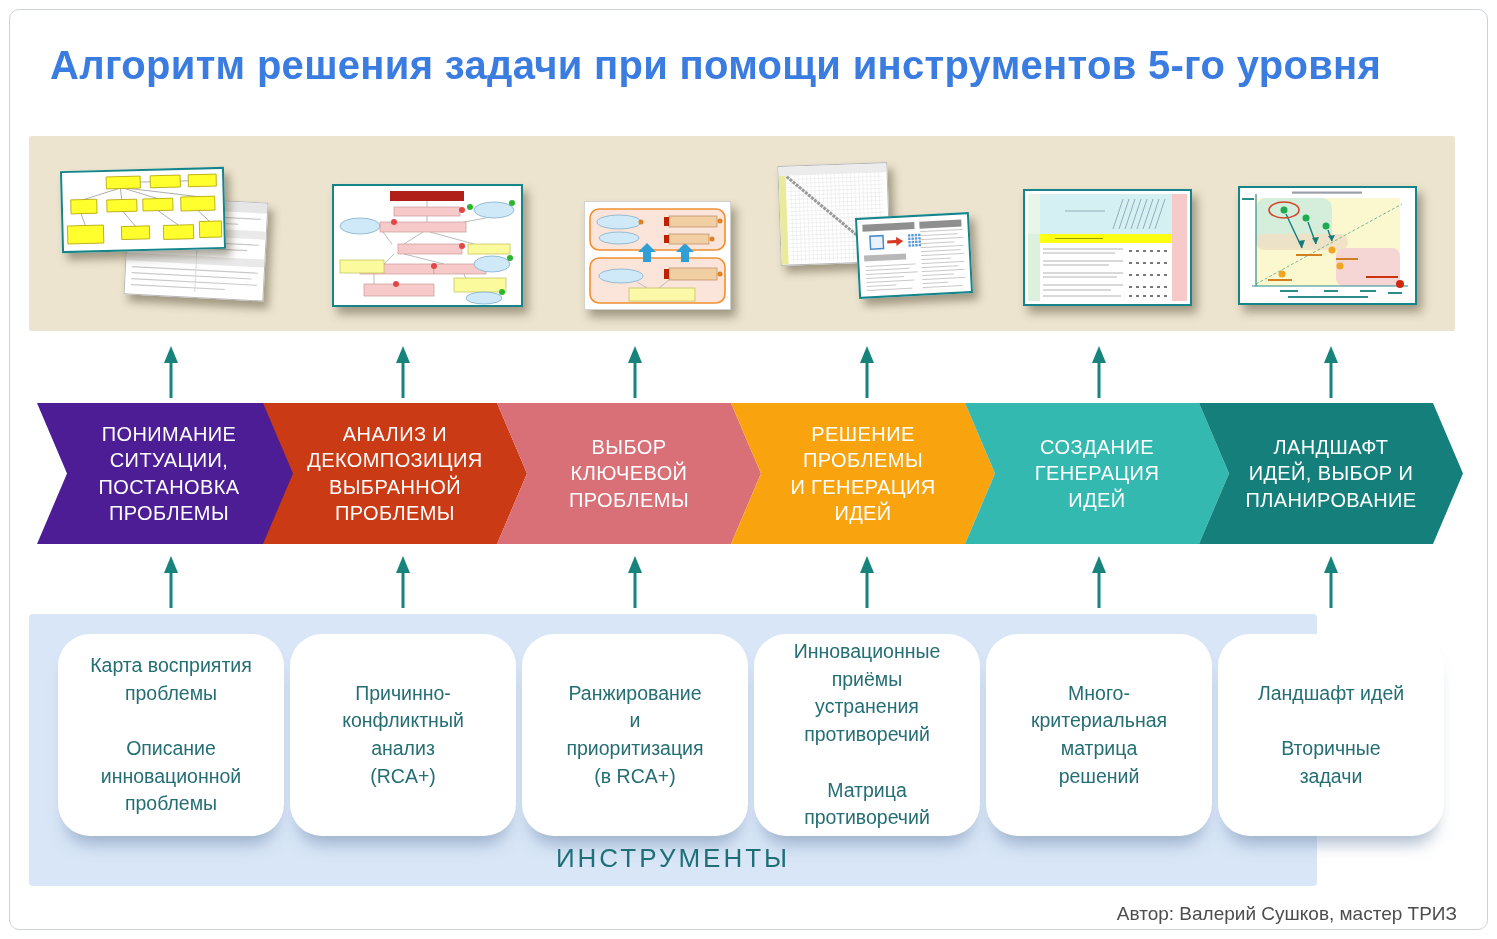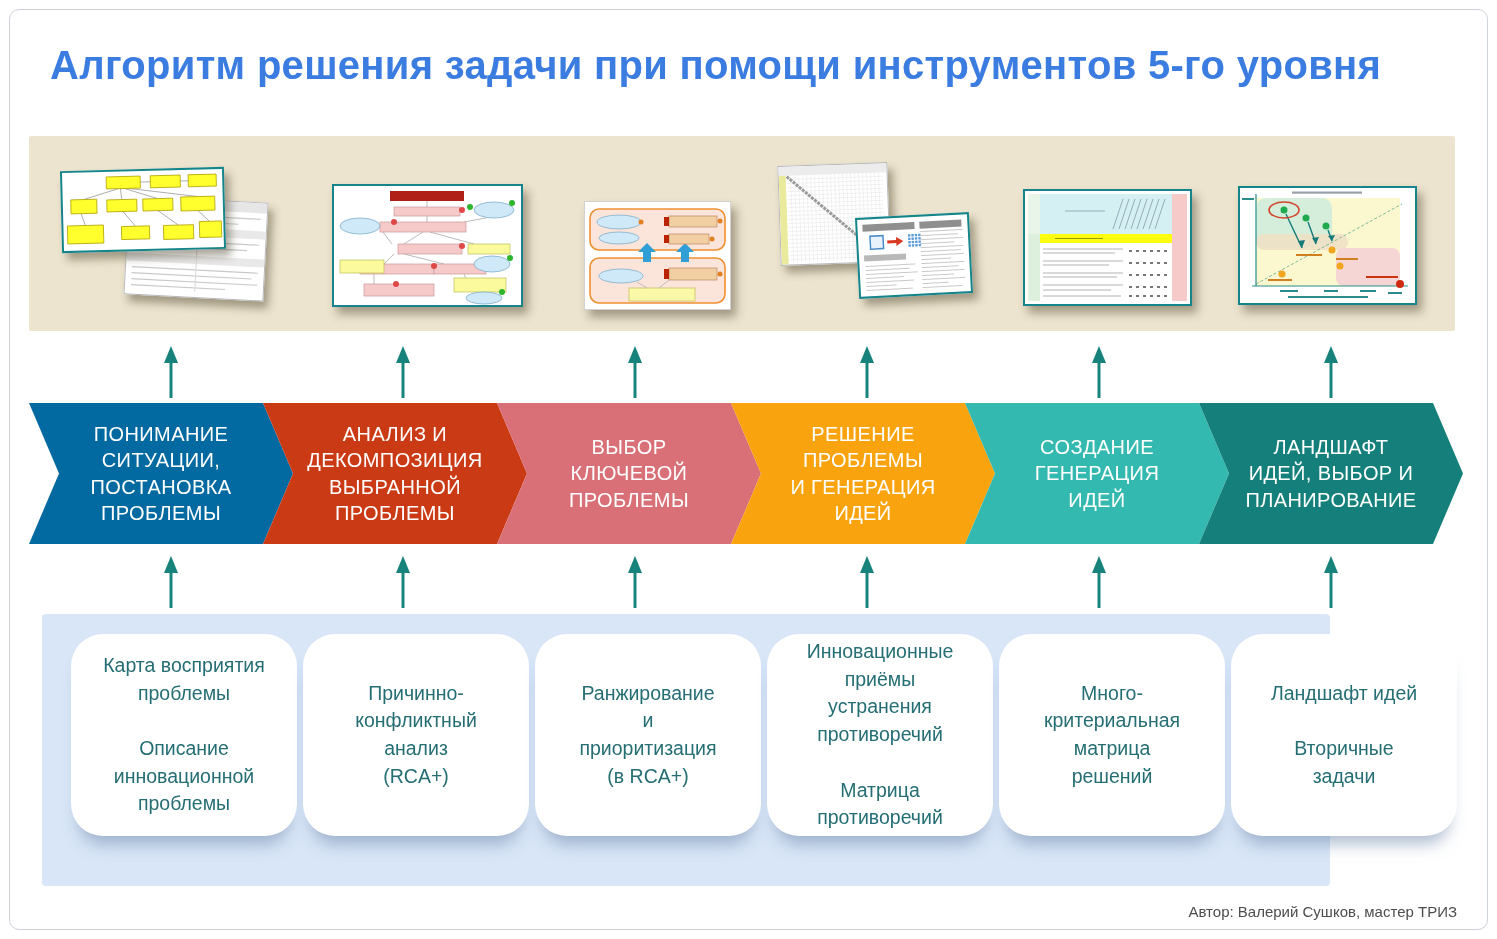--- a/index.html
+++ b/index.html
@@ -27,33 +27,33 @@
 
   
   .chevrons{position:absolute;left:19px;top:393px;width:1434px;height:141px;}
   .chevron{position:absolute;top:0;height:141px;width:264px;
            clip-path:polygon(0 0,234px 0,100% 50%,234px 100%,0 100%,30px 50%);
            display:flex;align-items:center;justify-content:center;}
   .chevron-label{white-space:pre-line;text-align:center;color:#fff;font-size:20px;
                  line-height:1.32;letter-spacing:.4px;padding:0 30px;}
 
   
-  .panel{position:absolute;left:32px;top:604px;width:1288px;height:272px;
+  .panel{position:absolute;left:19px;top:604px;width:1288px;height:272px;
          background:var(--tools-panel,#d8e6f7);border-radius:4px;}
   .cards-row{position:absolute;left:26px;top:20px;width:1392px;height:202px;display:flex;}
   .card-cell{flex:1 1 0;position:relative;display:flex;align-items:stretch;justify-content:center;}
   .card{width:226px;height:202px;background:#fff;border-radius:32px;
         display:flex;align-items:center;justify-content:center;
         box-shadow:0 16px 16px -8px rgba(110,135,170,.55);}
   .card-text{white-space:pre-line;text-align:center;color:var(--card-text,#256e74);
              font-size:19.5px;line-height:1.42;padding:0 10px;}
   .panel-label{position:absolute;left:0;right:0;bottom:12px;text-align:center;
                color:var(--tools-label,#1e7076);font-size:26px;letter-spacing:3px;}
 
-  .credit{position:absolute;right:30px;top:893px;font-size:15px;color:#4d4d4d;}
+  .credit{position:absolute;right:30px;top:893px;font-size:19px;color:#4d4d4d;}
 </style>
 </head>
 <body>
 
 <div class="canvas">
   <div class="page">
 
     <h1 class="title">Алгоритм решения задачи при помощи инструментов 5-го уровня</h1>
 
     <div class="band">
@@ -468,21 +468,21 @@
         </div>
       <div class="arrow-cell">
           <svg width="20" height="52" viewBox="0 0 20 52">
             <line x1="10" y1="52" x2="10" y2="14" stroke="currentColor" stroke-width="3"></line>
             <polygon points="10,0 3,17 17,17" fill="currentColor"></polygon>
           </svg>
         </div>
     </div>
 
     <div class="chevrons">
-      <div class="chevron" style="left: 0px; background: #0369a1;">
+      <div class="chevron" style="left: 8px; background: #4c1d95;">
           <div class="chevron-label">ПОНИМАНИЕ
 СИТУАЦИИ,
 ПОСТАНОВКА
 ПРОБЛЕМЫ</div>
         </div>
       <div class="chevron" style="left: 234px; background: rgb(202, 58, 21);">
           <div class="chevron-label">АНАЛИЗ И
 ДЕКОМПОЗИЦИЯ
 ВЫБРАННОЙ
 ПРОБЛЕМЫ</div>
@@ -598,18 +598,19 @@
           </div>
         <div class="card-cell">
             <div class="card">
               <div class="card-text">Ландшафт идей
 
 Вторичные
 задачи</div>
             </div>
           </div>
       </div>
+      <div class="panel-label">ИНСТРУМЕНТЫ</div>
     </div>
 
     <div class="credit">Автор: Валерий Сушков, мастер ТРИЗ</div>
 
   </div>
 </div>
 
 </body></html>

